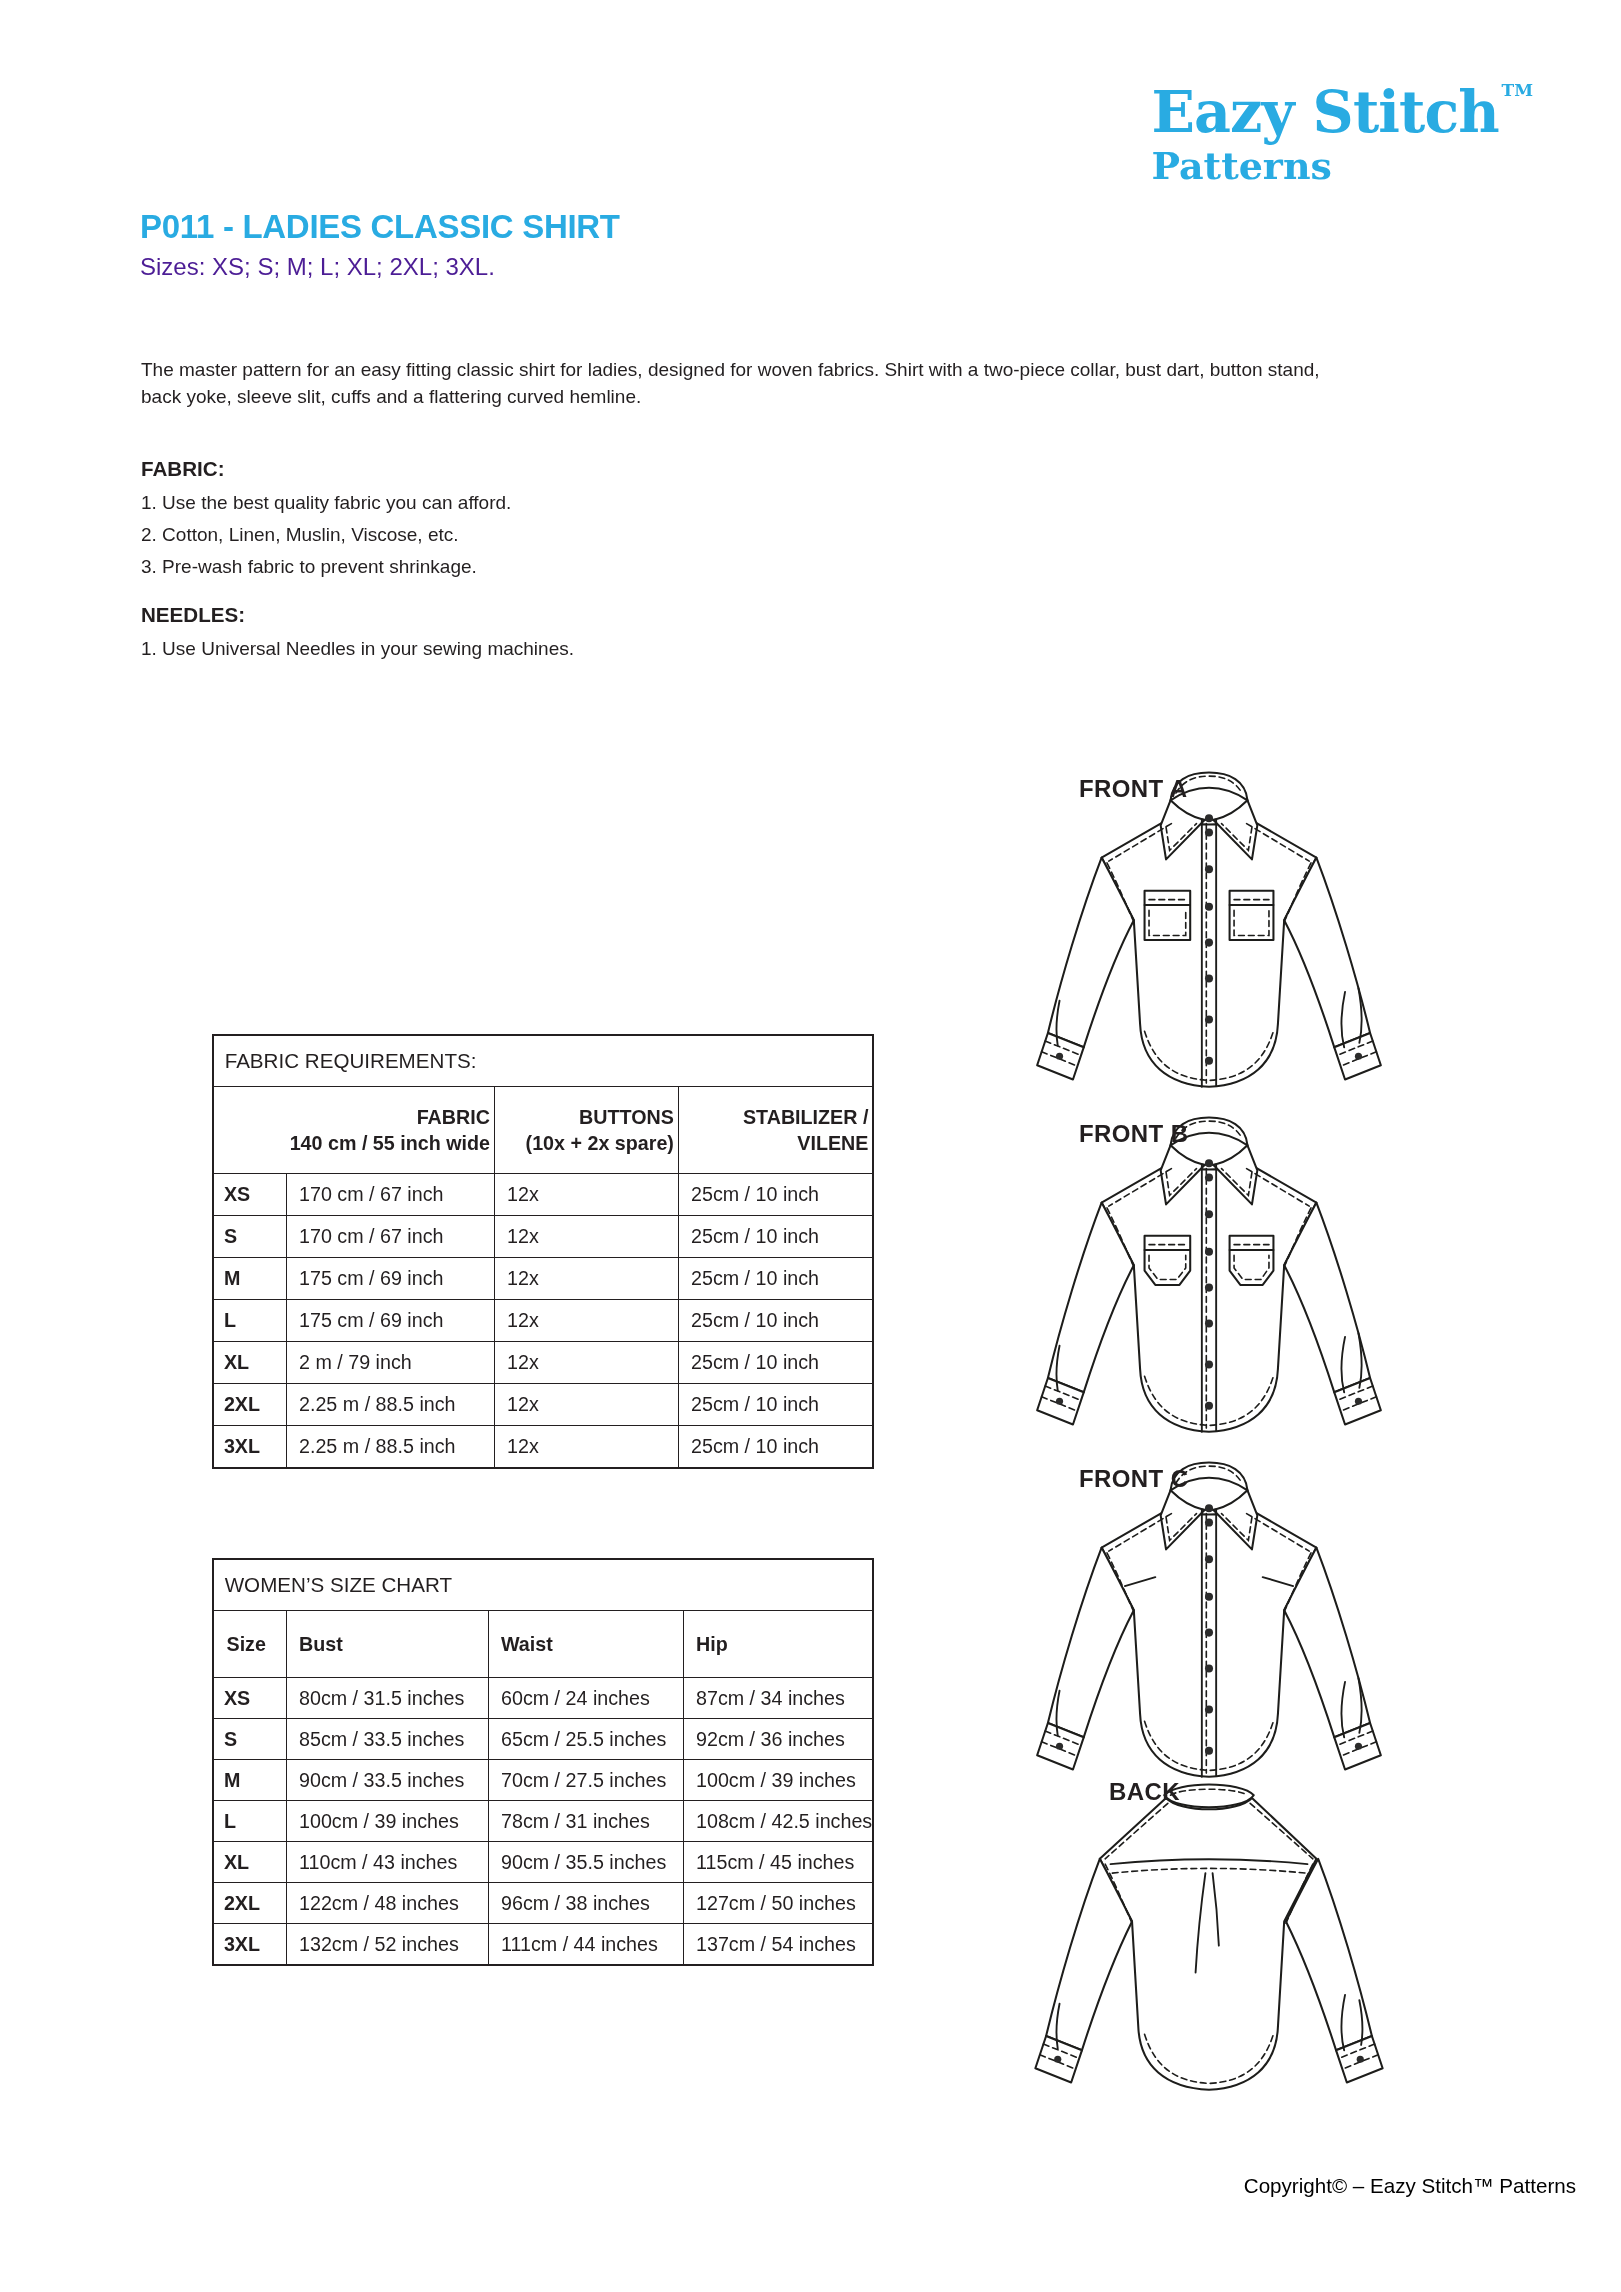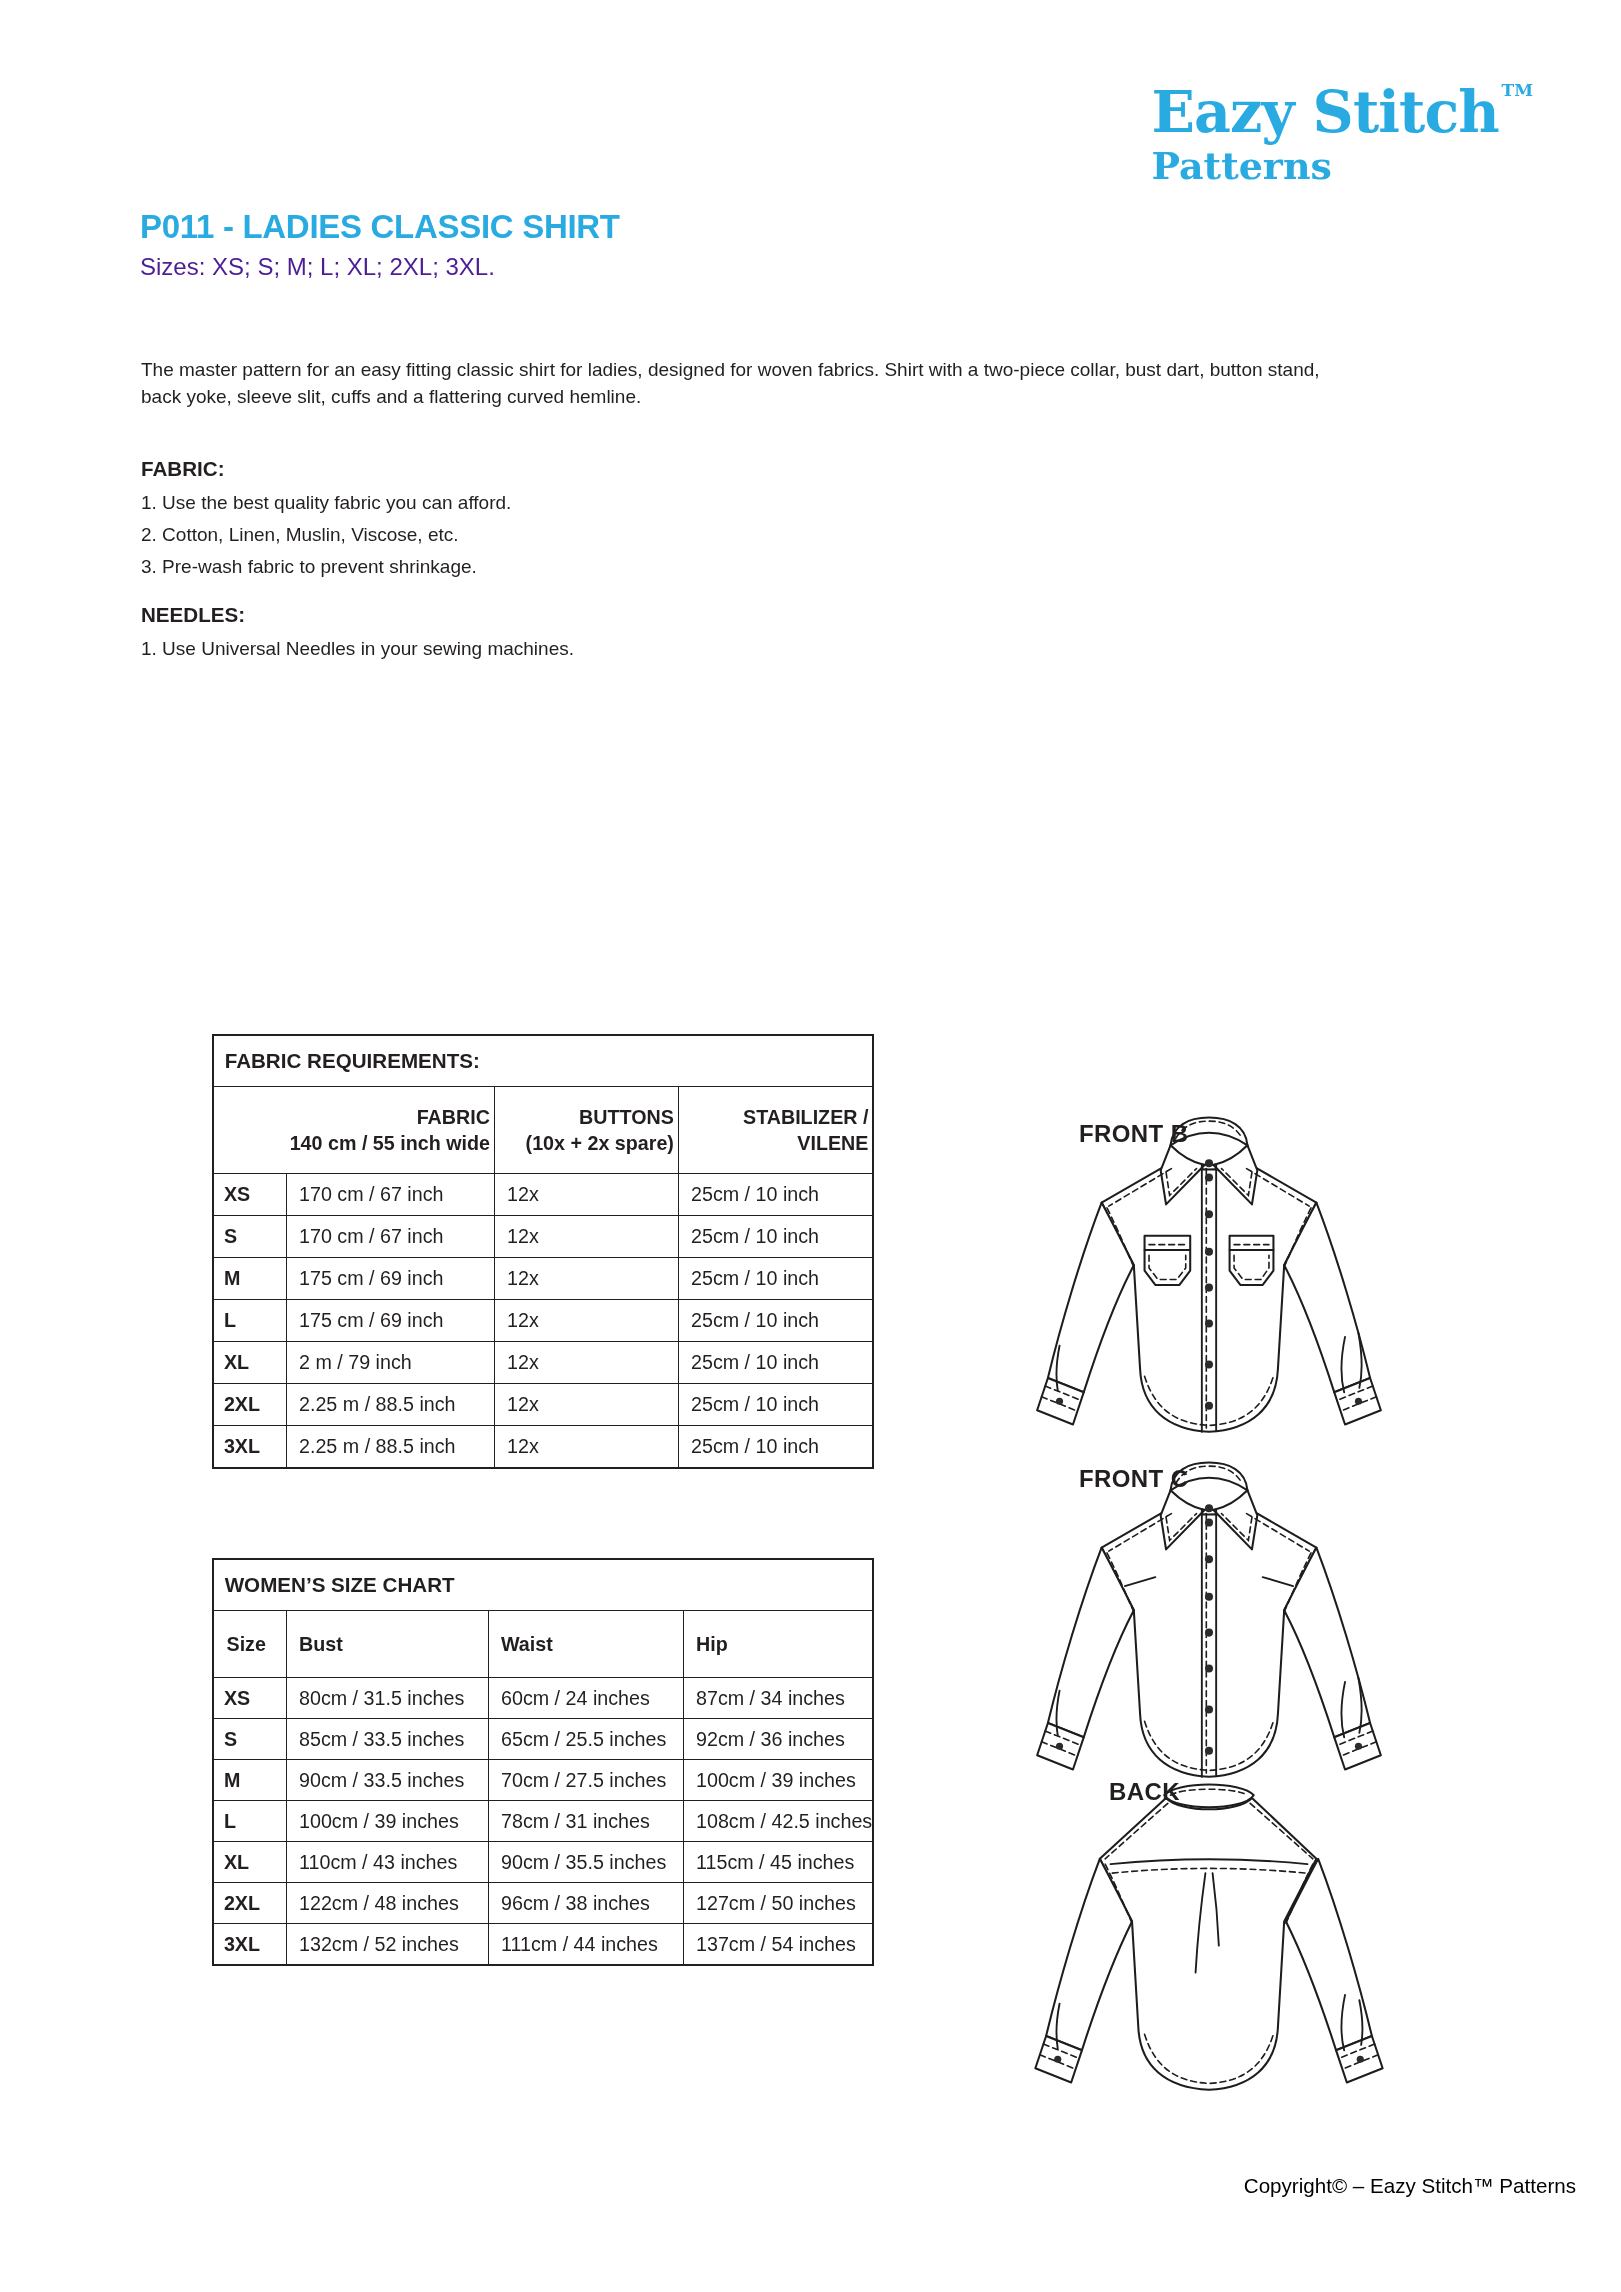--- a/index.html
+++ b/index.html
@@ -25,21 +25,21 @@
   .sec-h{font-size:20.6px;font-weight:bold;margin-bottom:6.3px;}
   .sec-item{font-size:19px;line-height:32px;}
   #sec-fabric{top:457px;}
   #sec-needles{top:603px;}
 
   
   .tbl{position:absolute;border-collapse:collapse;table-layout:fixed;background:#fff;
        border:2.7px solid #231f20;}
   .tbl th,.tbl td{border:1.8px solid #231f20;padding:0 5.4px 0 12.5px;font-size:19.7px;
        text-align:left;vertical-align:middle;overflow:hidden;white-space:nowrap;}
-  .tbl .t-title th{font-size:20.6px;font-weight:bold;height:50px;padding-left:10.7px;text-align:left;}
+  .tbl .t-title th{font-size:20.6px;font-weight:normal;height:50px;padding-left:10.7px;text-align:left;}
   .tbl td:first-child{font-weight:bold;padding-left:9.9px;}
   #fabric-tbl{left:212px;top:1034px;width:660px;}
   #fabric-tbl .t-head th{text-align:right;height:86px;font-weight:bold;line-height:26px;padding:0 3.6px;}
   #fabric-tbl td{height:41px;}
   #size-tbl{left:212px;top:1558px;width:660px;}
   #size-tbl .t-head th{height:66px;font-weight:bold;}
   #size-tbl td{height:40px;}
 
   
   .fig{position:absolute;left:1030px;width:358px;height:351px;}
@@ -290,20 +290,31 @@
         </tr>
         <tr>
           <td>3XL</td>
           <td>132cm / 52 inches</td>
           <td>111cm / 44 inches</td>
           <td>137cm / 54 inches</td>
         </tr>
       </tbody>
   </table>
 
+  <div class="fig" id="fig-a">
+    <div class="fig-label">FRONT A</div>
+    <svg width="358" height="351" viewBox="0 0 400 392">
+      <use href="#shirt-front"></use>
+      <g>
+        <path class="ln" d="M128,137 H179 V192 H128 Z M223,137 H272 V192 H223 Z"></path>
+        <path class="nf" d="M128,153 H179 M223,153 H272"></path>
+        <path class="dash" d="M133,147 H174 M228,147 H267 M133,159 V187 H174 V159 M228,159 V187 H267 V159"></path>
+      </g>
+    </svg>
+  </div>
 
   <div class="fig" id="fig-b">
     <div class="fig-label">FRONT B</div>
     <svg width="358" height="351" viewBox="0 0 400 392">
       <use href="#shirt-front"></use>
       <g>
         <path class="ln" d="M128,137 H179 V176 L167,192 H140 L128,176 Z M223,137 H272 V176 L260,192 H235 L223,176 Z"></path>
         <path class="nf" d="M128,153 H179 M223,153 H272"></path>
         <path class="dash" d="M133,147 H174 M228,147 H267 M133,159 V173 L143,186 H164 L174,173 V159 M228,159 V173 L238,186 H258 L267,173 V159"></path>
       </g>

